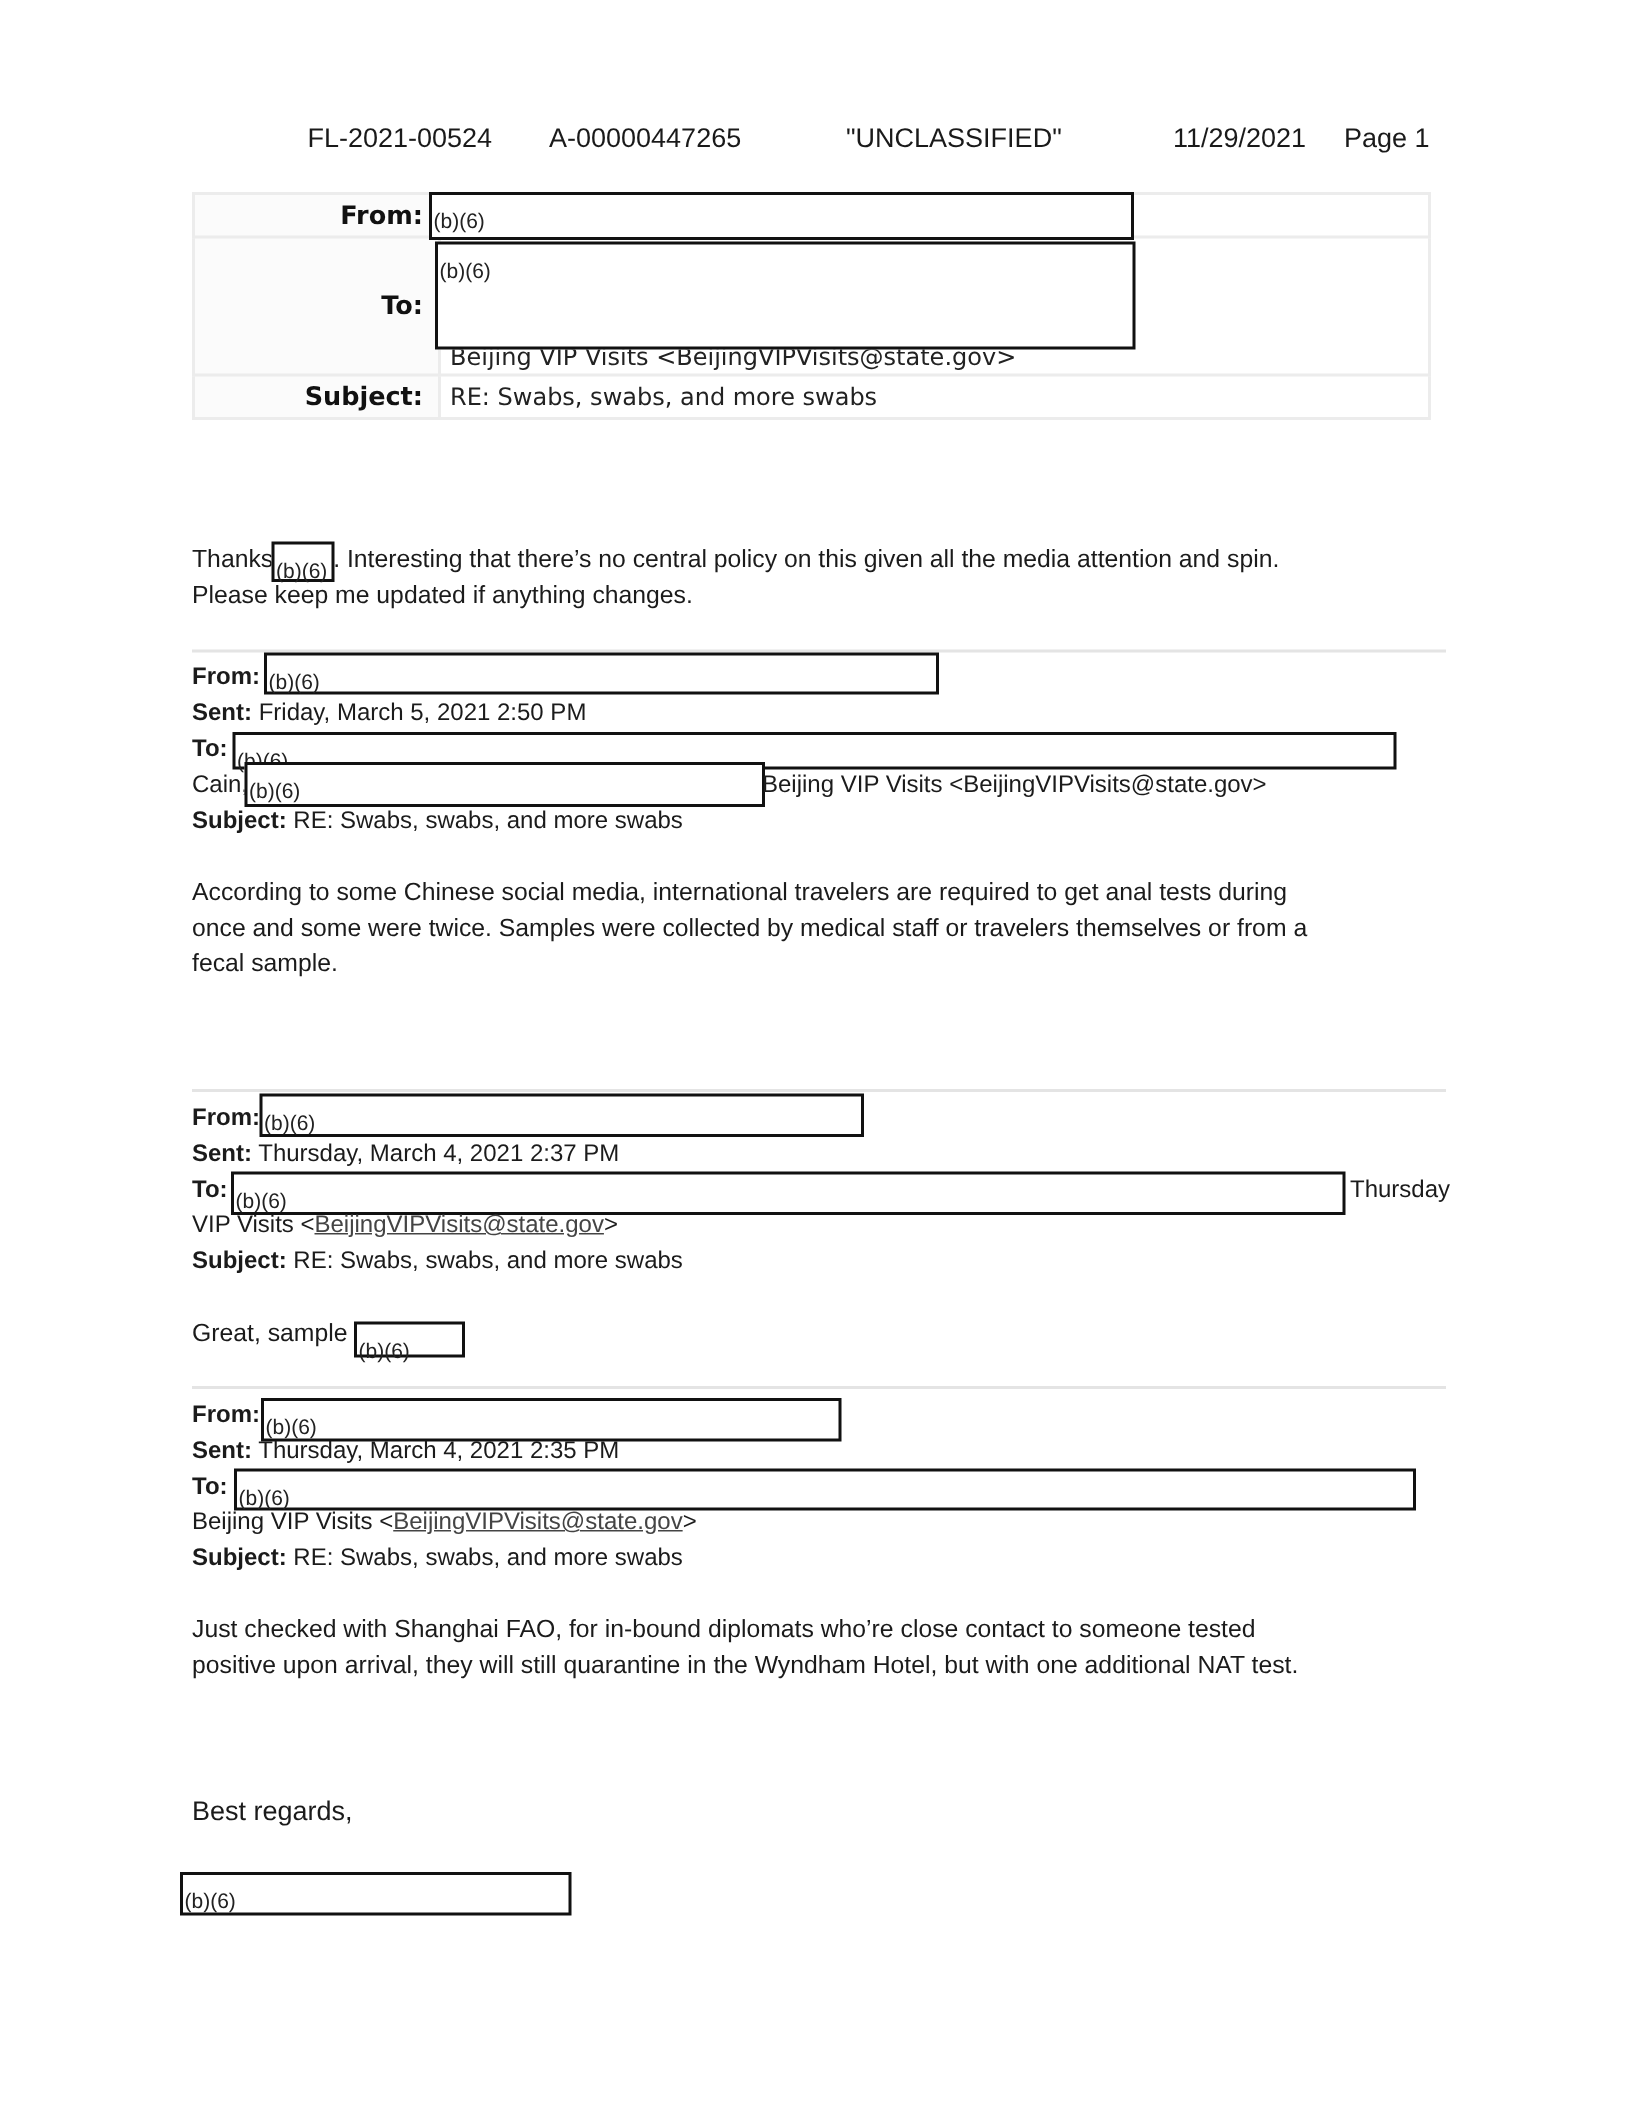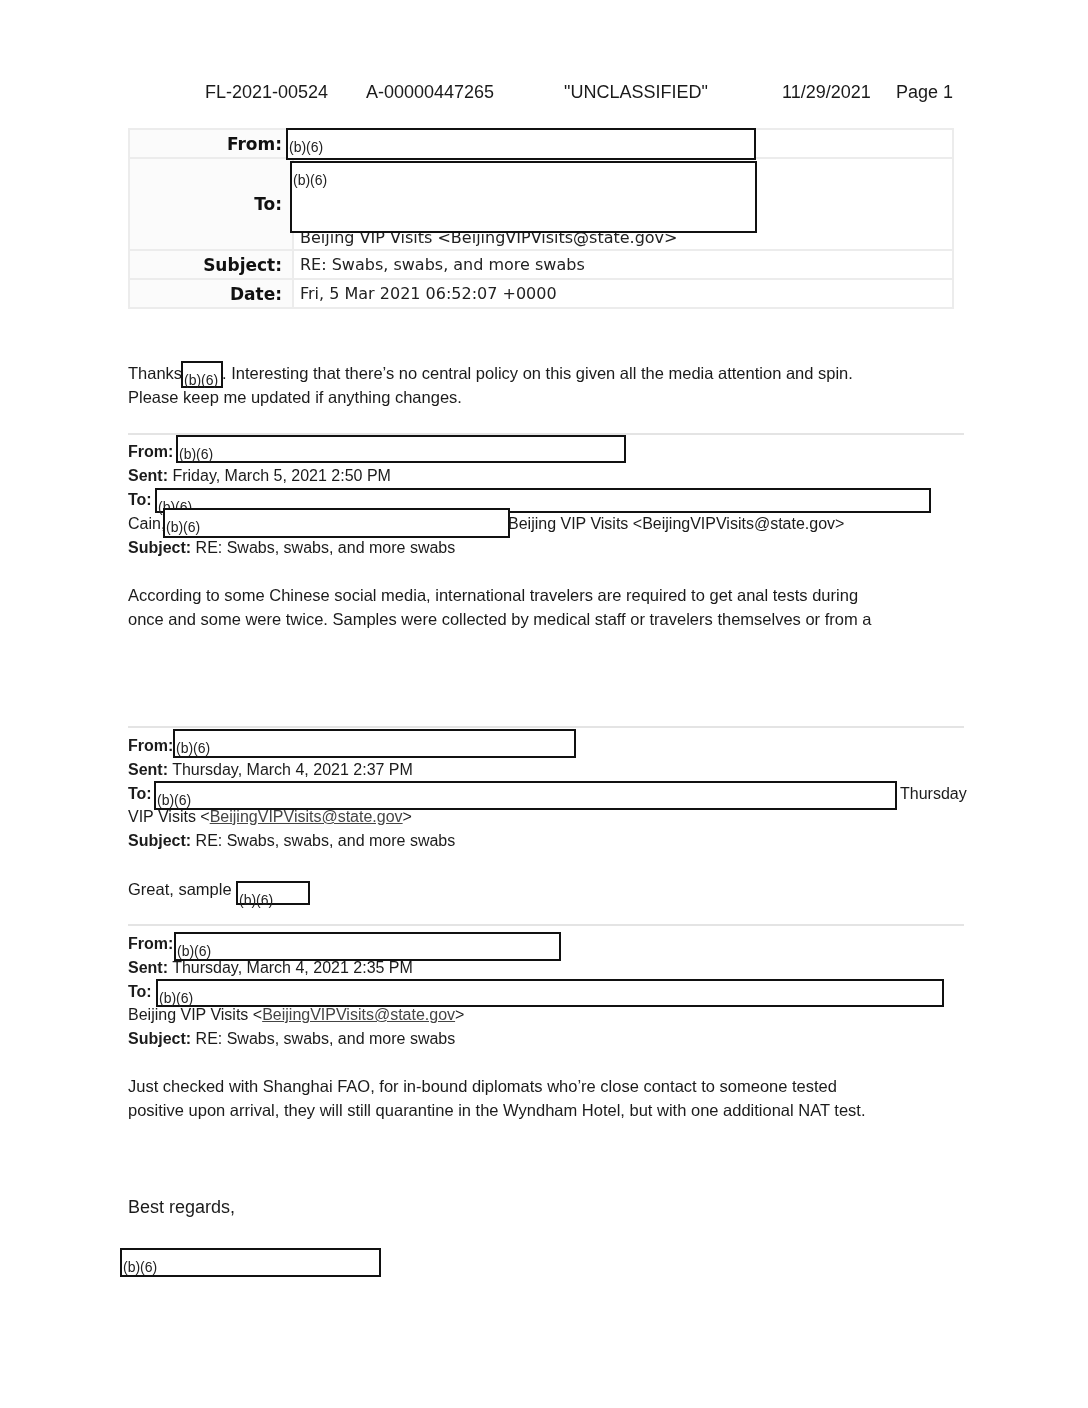--- a/index.html
+++ b/index.html
@@ -55,24 +55,20 @@
   <tr class="row-to">
     <td class="lbl">To:</td>
     <td class="val">
       <div style="position:absolute; left:6px; bottom:2px; font-size:16px; white-space:nowrap;">Beijing VIP Visits &lt;BeijingVIPVisits@state.gov&gt;</div>
     </td>
   </tr>
   <tr class="row-subj">
     <td class="lbl">Subject:</td>
     <td class="val">RE: Swabs, swabs, and more swabs</td>
   </tr>
-  <tr class="row-date">
-    <td class="lbl">Date:</td>
-    <td class="val">Fri, 5 Mar 2021 06:52:07 +0000</td>
-  </tr>
 </tbody>
   </table>
 
 <div class="redact" style="left:286px; top:128px; width:470px; height:32px;">
   <span class="code">(b)(6)</span>
 </div>
 <div class="redact" style="left:290px; top:161px; width:467px; height:72px;">
   <span class="code">(b)(6)</span>
 </div>
 
@@ -97,20 +93,21 @@
 <div class="mail-line" style="top:514px;"><span>Cain,</span></div>
 <div class="redact" style="left:163px; top:508px; width:347px; height:30px;">
     <span class="code">(b)(6)</span>
   </div>
 <div class="mail-line" style="top:514px; left:508px;">Beijing VIP Visits &lt;BeijingVIPVisits@state.gov&gt;</div>
 <div class="mail-line" style="top:538px;"><b>Subject:</b><span> RE: Swabs, swabs, and more swabs</span></div>
 
 <div class="abs body-text" style="left:128px; top:584px; white-space:nowrap;">
   <div>According to some Chinese social media, international travelers are required to get anal tests during</div>
   <div>once and some were twice. Samples were collected by medical staff or travelers themselves or from a</div>
+  <div>fecal sample.</div>
 </div>
 
 <div class="divider" style="top:726px;"></div>
 <div class="mail-line" style="top:736px;"><b>From:</b></div>
 <div class="redact" style="left:173px; top:729px; width:403px; height:29px;">
     <span class="code">(b)(6)</span>
   </div>
 <div class="mail-line" style="top:760px;"><b>Sent:</b><span> Thursday, March 4, 2021 2:37 PM</span></div>
 <div class="mail-line" style="top:784px;"><b>To:</b></div>
 <div class="redact" style="left:154px; top:781px; width:743px; height:29px;">

